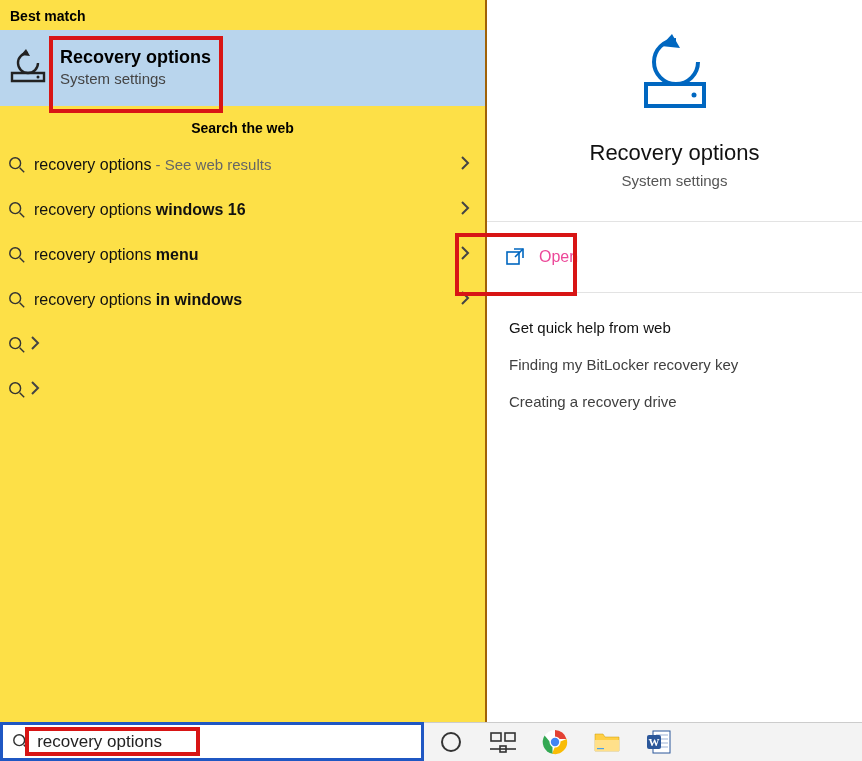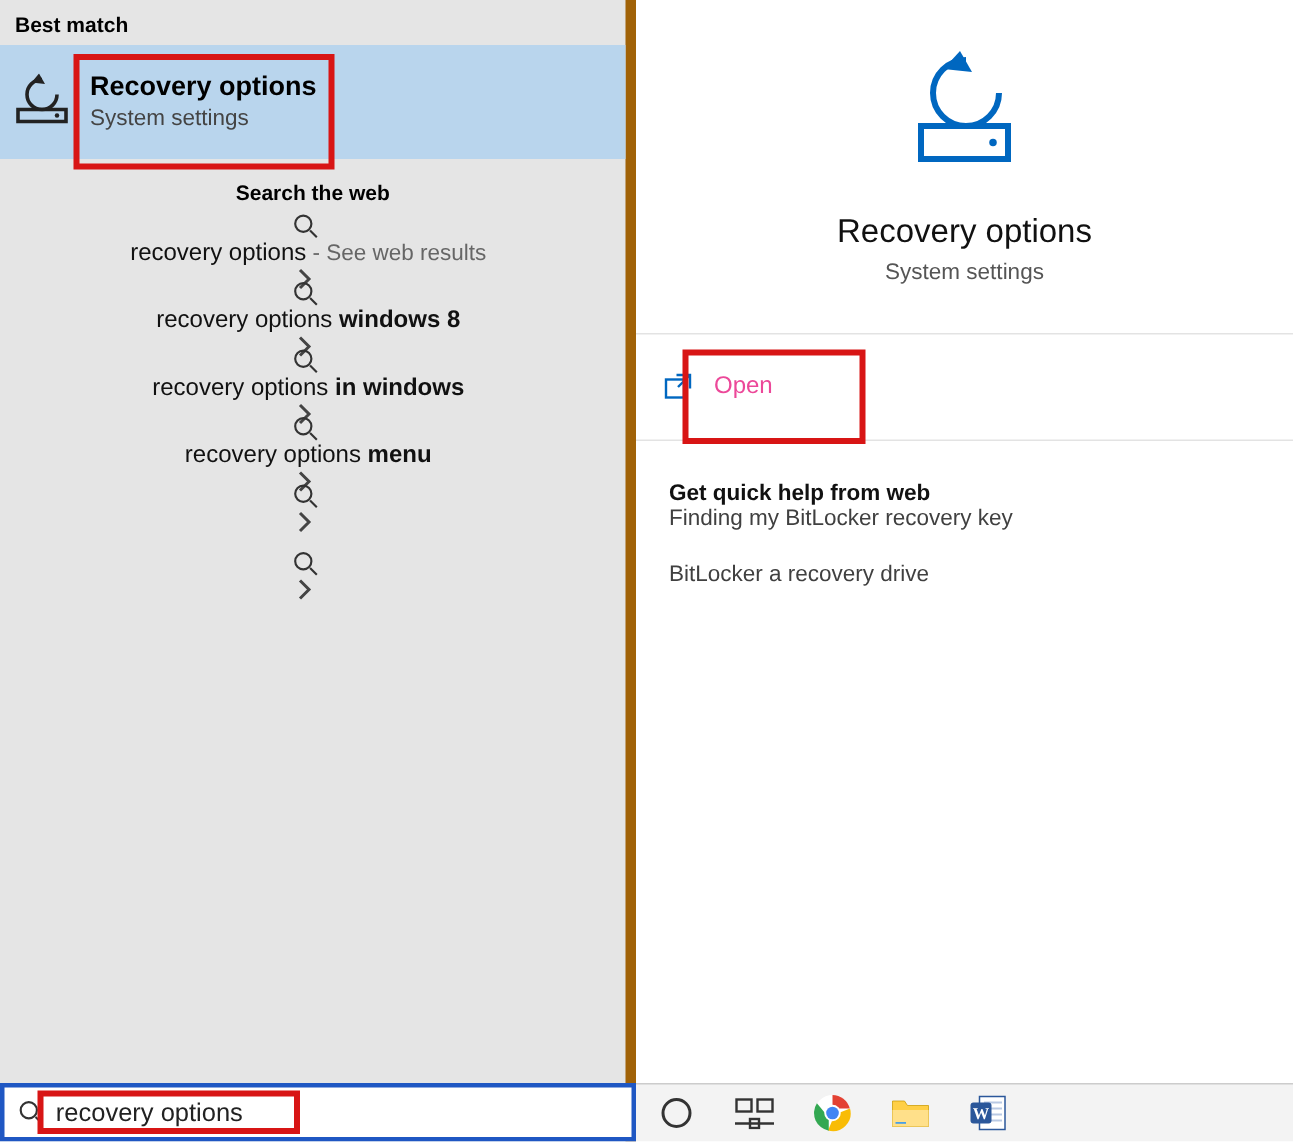--- a/index.html
+++ b/index.html
@@ -1,36 +1,36 @@
 <!DOCTYPE html>
 <html><head>
 <meta charset="utf-8">
 <style>
   * { box-sizing: border-box; margin: 0; padding: 0; }
   html, body { width: 862px; height: 761px; font-family: "Segoe UI", Arial, sans-serif; overflow: hidden; background: #fff; }
   .root { display: flex; width: 862px; height: 761px; position: relative; }
 
-  .left-panel { width: 424px; height: 100%; background: #e5e5e5; border-right: 7px solid #a16207; display: flex; flex-direction: column; position: relative; }
+  .left-panel { width: 487px; height: 100%; background: #fde047; border-right: 2px solid #a16207; display: flex; flex-direction: column; position: relative; }
   .right-panel { flex: 1; height: 100%; background: #fff; display: flex; flex-direction: column; }
 
   .section-header { font-size: 14px; font-weight: 600; color: #000; padding: 8px 10px 6px 10px; }
 
   .best-match-item {
     display: flex; align-items: center; padding: 10px 10px 12px 6px;
     background: #b9d5ed; height: 76px; gap: 10px;
   }
   .best-match-icon { width: 44px; display:flex; align-items:center; justify-content:center; }
   .best-match-text { display: flex; flex-direction: column; gap: 2px; }
   .best-match-title { font-size: 18px; font-weight: 600; color: #000; }
   .best-match-sub { font-size: 15px; color: #444; }
 
   .web-list { display: flex; flex-direction: column; }
   .web-item {
     display: flex; align-items: center; height: 45px;
-    padding: 0 14px 0 4px; cursor: pointer; flex-direction: column;
+    padding: 0 14px 0 4px; cursor: pointer;
   }
   .web-search-icon { width: 26px; display:flex; align-items:center; justify-content:center; }
   .web-label { flex: 1; font-size: 16px; color: #111; margin-left: 4px; white-space: nowrap; }
   .web-label .prefix { font-weight: 400; }
   .web-label .bold { font-weight: 600; }
   .web-label .hint { color: #666; font-size: 15px; }
   .chevron { color: #444; }
 
   .search-bar {
     position: absolute; left: 0; bottom: 0; width: 424px; height: 39px;
@@ -49,21 +49,21 @@
 
   .right-divider { border-top: 1px solid #e3e3e3; }
 
   .open-row {
     display: flex; align-items: center; height: 70px; padding-left: 18px; gap: 14px; cursor: pointer;
   }
   .open-icon { width: 20px; height: 20px; display:flex; align-items:center; justify-content:center; }
   .open-label { font-size: 16px; color: #ec4899; }
 
   .quick-help { padding: 26px 22px 0 22px; }
-  .quick-help-title { font-size: 15px; font-weight: 700; color: #111; }
+  .quick-help-title { font-size: 15px; font-weight: 400; color: #111; margin-bottom: 20px; }
   .quick-link { font-size: 15px; color: #404040; margin-bottom: 20px; cursor: pointer; display:block; }
 
   
   .hl { position: absolute; border: 4px solid #d81515; pointer-events: none; }
   .hl1 { left: 49px; top: 36px; width: 174px; height: 77px; }
   .hl2 { left: 455px; top: 233px; width: 122px; height: 63px; }
   .hl3 { left: 25px; top: 727px; width: 175px; height: 29px; }
 
   
   .taskbar {
@@ -112,45 +112,45 @@
               <path d="M2 2 L8 8 L2 14" fill="none" stroke="#444" stroke-width="2"></path>
             </svg></span>
         </div>
         <div class="web-item">
           <span class="web-search-icon">
             <svg width="18" height="18" viewBox="0 0 20 20">
               <circle cx="8" cy="8" r="6" fill="none" stroke="#333" stroke-width="1.6"></circle>
               <line x1="13" y1="13" x2="18" y2="18" stroke="#333" stroke-width="1.6"></line>
             </svg>
           </span>
-          <span class="web-label"><span class="prefix">recovery options </span><span class="bold">windows 8</span><span class="hint"></span></span>
+          <span class="web-label"><span class="prefix">recovery options </span><span class="bold">windows 16</span><span class="hint"></span></span>
+          <span class="chevron"><svg width="11" height="16" viewBox="0 0 11 16">
+              <path d="M2 2 L8 8 L2 14" fill="none" stroke="#444" stroke-width="2"></path>
+            </svg></span>
+        </div>
+        <div class="web-item">
+          <span class="web-search-icon">
+            <svg width="18" height="18" viewBox="0 0 20 20">
+              <circle cx="8" cy="8" r="6" fill="none" stroke="#333" stroke-width="1.6"></circle>
+              <line x1="13" y1="13" x2="18" y2="18" stroke="#333" stroke-width="1.6"></line>
+            </svg>
+          </span>
+          <span class="web-label"><span class="prefix">recovery options </span><span class="bold">menu</span><span class="hint"></span></span>
           <span class="chevron"><svg width="11" height="16" viewBox="0 0 11 16">
               <path d="M2 2 L8 8 L2 14" fill="none" stroke="#444" stroke-width="2"></path>
             </svg></span>
         </div>
         <div class="web-item">
           <span class="web-search-icon">
             <svg width="18" height="18" viewBox="0 0 20 20">
               <circle cx="8" cy="8" r="6" fill="none" stroke="#333" stroke-width="1.6"></circle>
               <line x1="13" y1="13" x2="18" y2="18" stroke="#333" stroke-width="1.6"></line>
             </svg>
           </span>
           <span class="web-label"><span class="prefix">recovery options </span><span class="bold">in windows</span><span class="hint"></span></span>
-          <span class="chevron"><svg width="11" height="16" viewBox="0 0 11 16">
-              <path d="M2 2 L8 8 L2 14" fill="none" stroke="#444" stroke-width="2"></path>
-            </svg></span>
-        </div>
-        <div class="web-item">
-          <span class="web-search-icon">
-            <svg width="18" height="18" viewBox="0 0 20 20">
-              <circle cx="8" cy="8" r="6" fill="none" stroke="#333" stroke-width="1.6"></circle>
-              <line x1="13" y1="13" x2="18" y2="18" stroke="#333" stroke-width="1.6"></line>
-            </svg>
-          </span>
-          <span class="web-label"><span class="prefix">recovery options </span><span class="bold">menu</span><span class="hint"></span></span>
           <span class="chevron"><svg width="11" height="16" viewBox="0 0 11 16">
               <path d="M2 2 L8 8 L2 14" fill="none" stroke="#444" stroke-width="2"></path>
             </svg></span>
         </div>
         <div class="web-item">
           <span class="web-search-icon">
             <svg width="18" height="18" viewBox="0 0 20 20">
               <circle cx="8" cy="8" r="6" fill="none" stroke="#333" stroke-width="1.6"></circle>
               <line x1="13" y1="13" x2="18" y2="18" stroke="#333" stroke-width="1.6"></line>
             </svg>
@@ -209,21 +209,21 @@
       </span>
       <span class="open-label">Open</span>
     </div>
 
     <div class="right-divider"></div>
 
     <div class="quick-help">
       <div class="quick-help-title">Get quick help from web</div>
       <div id="quick-links">
           <span class="quick-link">Finding my BitLocker recovery key</span>
-          <span class="quick-link">BitLocker a recovery drive</span>
+          <span class="quick-link">Creating a recovery drive</span>
         </div>
     </div>
   </div>
 
   <div class="taskbar">
     <div class="task-icon">
       <svg width="24" height="24" viewBox="0 0 24 24">
           <circle cx="12" cy="12" r="9" fill="none" stroke="#333" stroke-width="2"></circle>
         </svg>
     </div>

